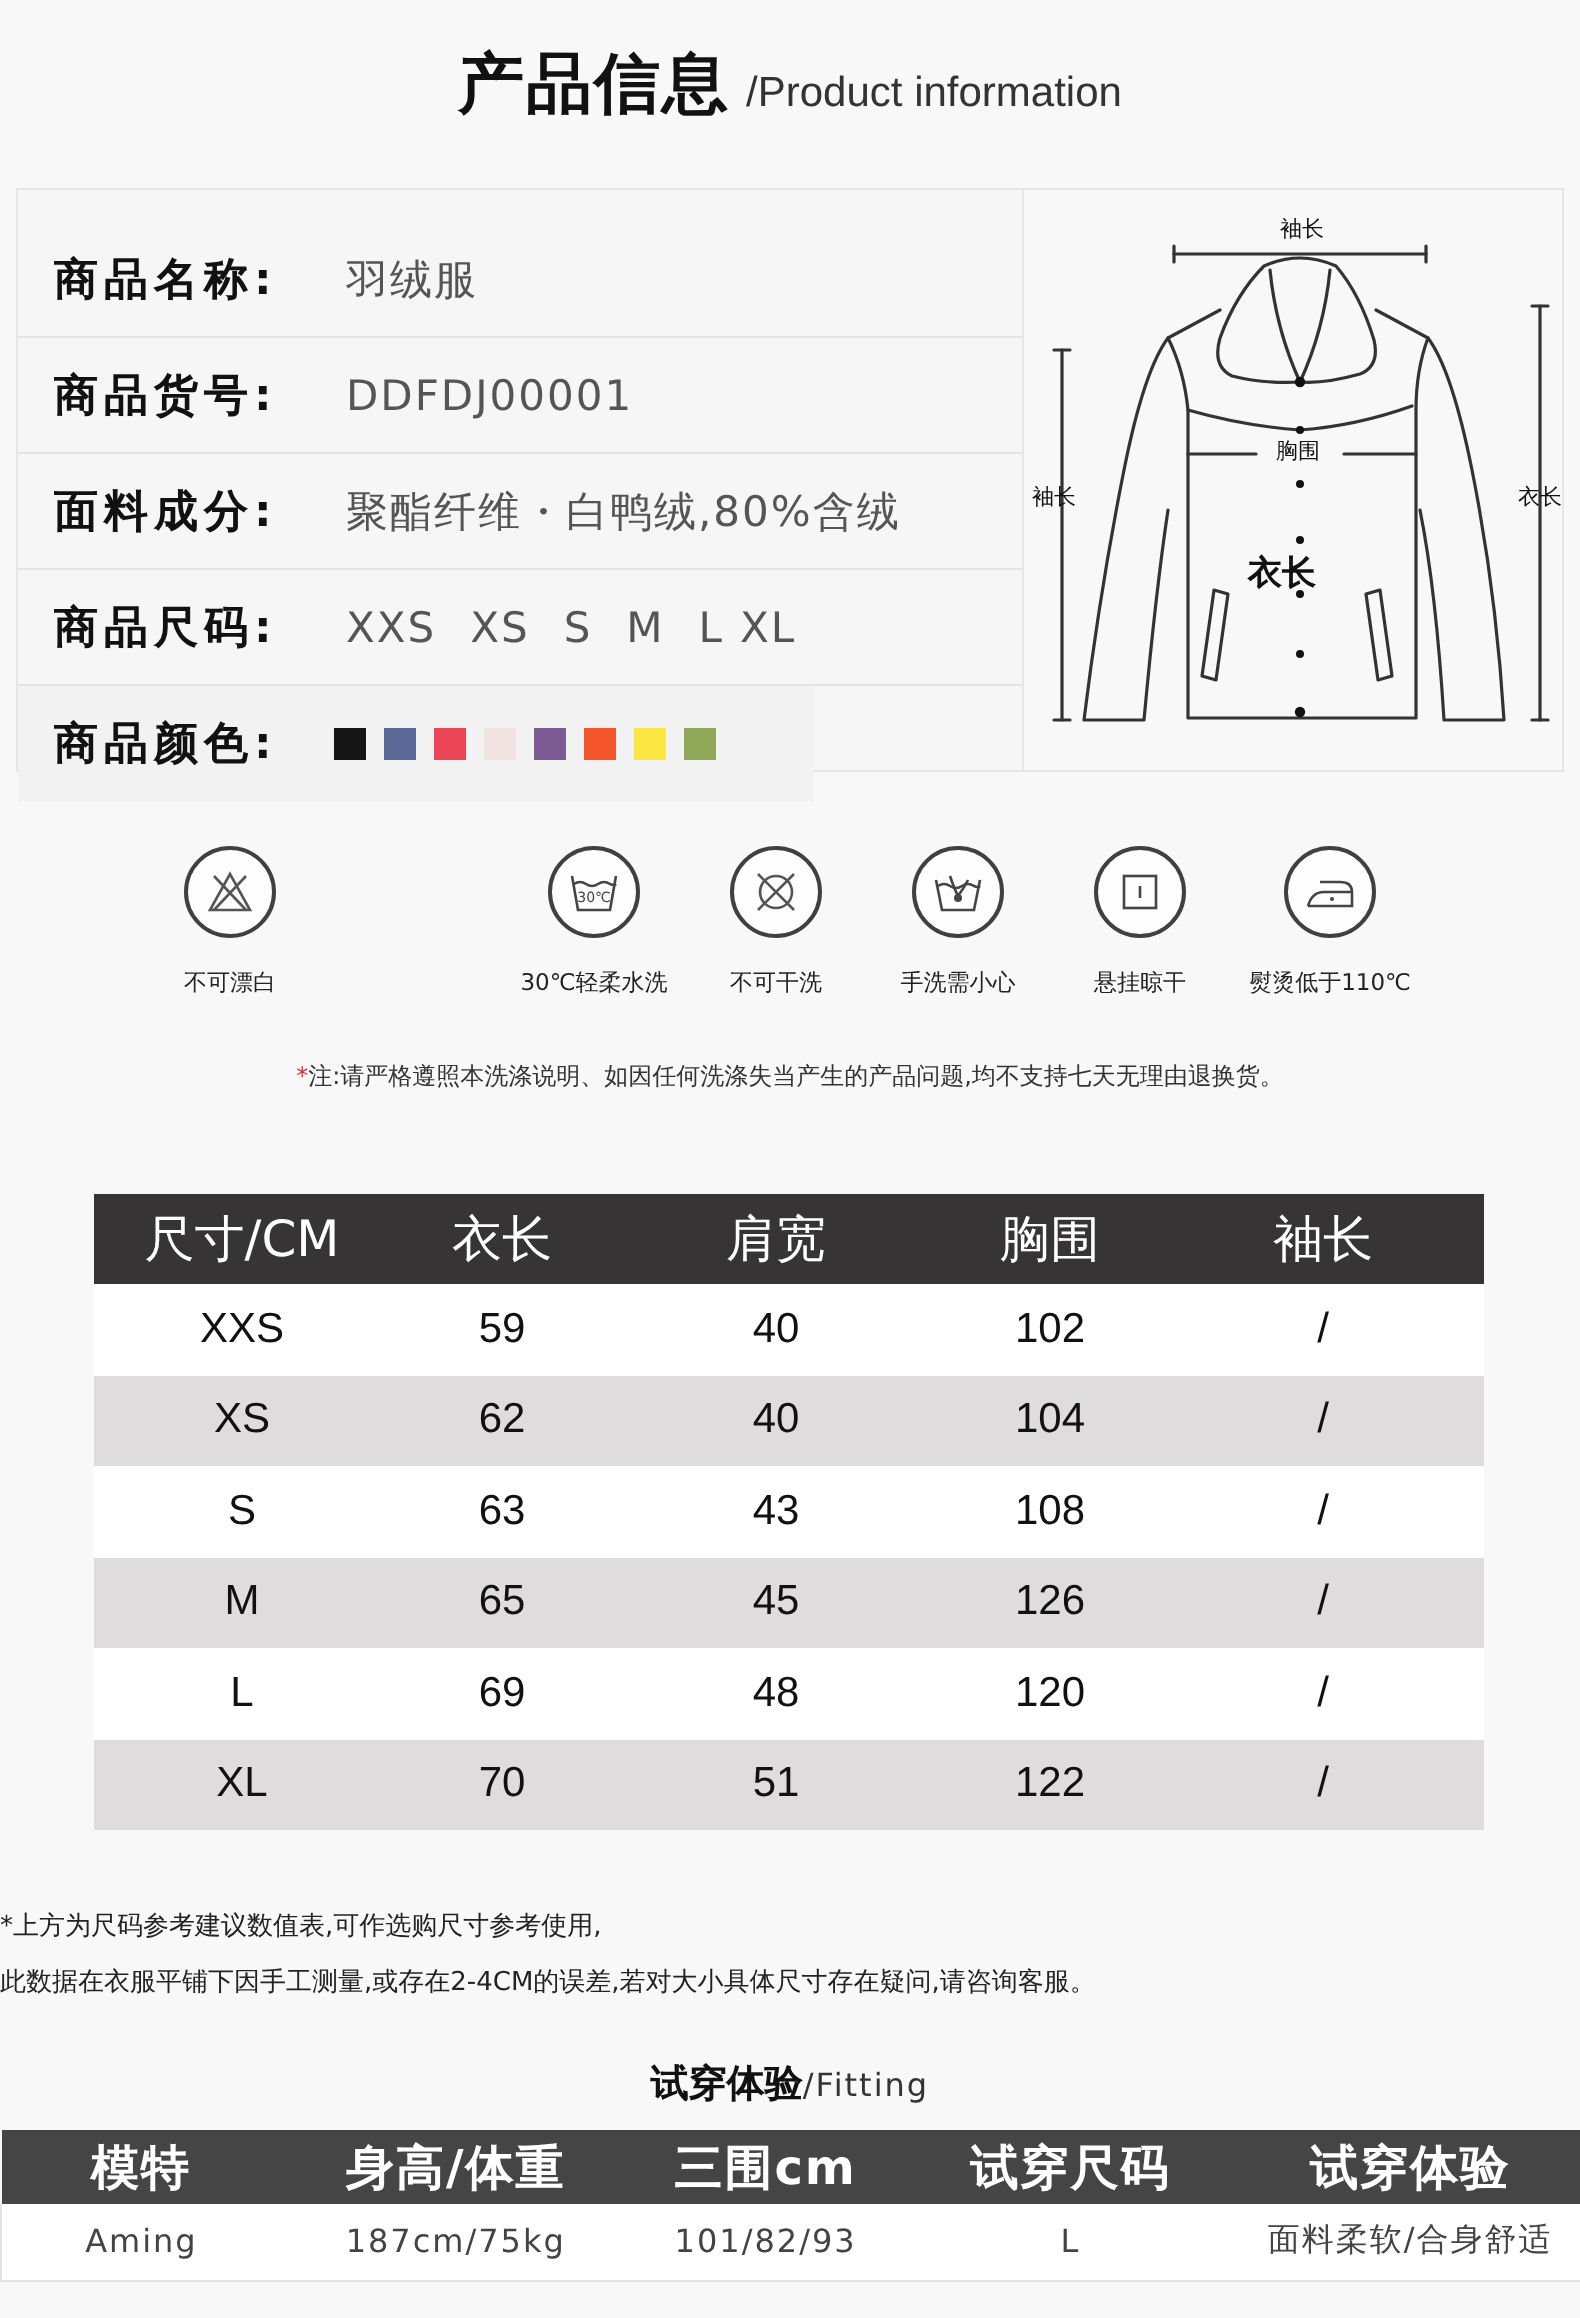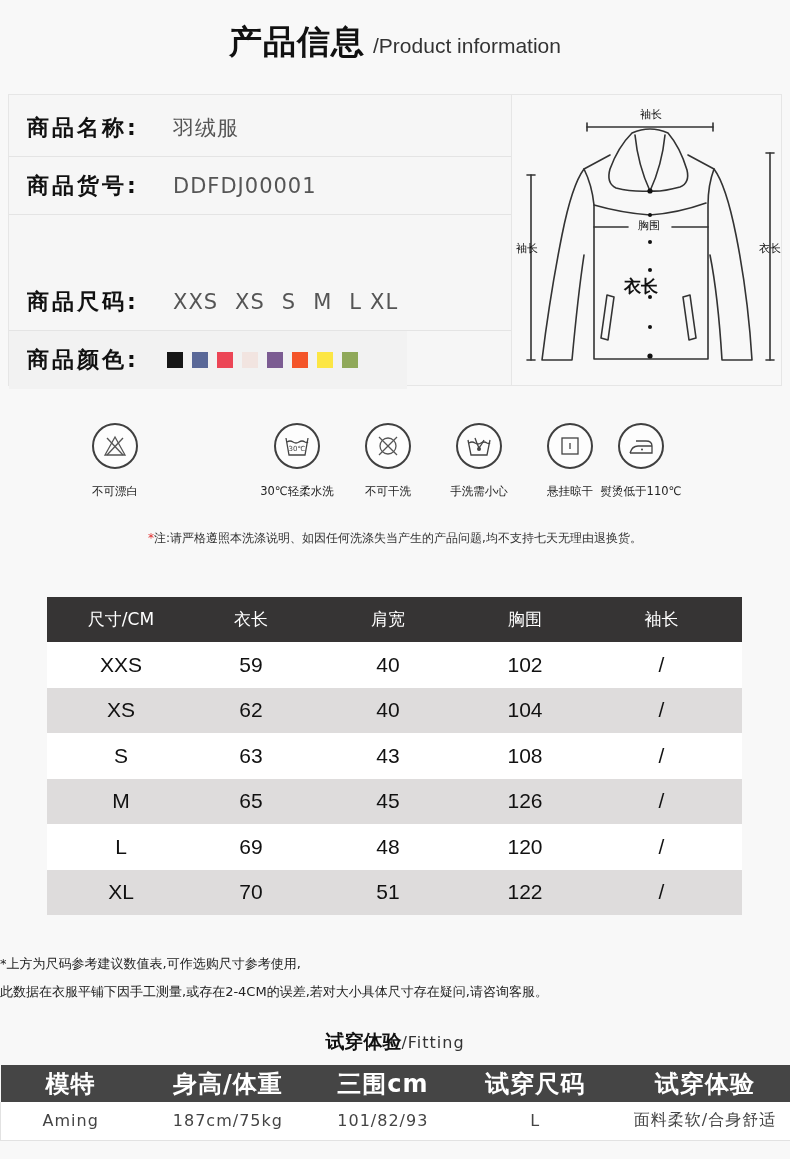--- a/index.html
+++ b/index.html
@@ -5,21 +5,21 @@
   * { box-sizing: border-box; margin: 0; padding: 0; }
   html, body { width: 790px; height: 1159px; background: #f8f8f8; overflow: hidden; }
   body { font-family: "DejaVu Sans", "Liberation Sans", sans-serif; color: #222; position: relative; }
 
   .page-title { position: absolute; top: 20px; left: 0; width: 790px; text-align: center; }
   .page-title .cn { font-size: 33px; font-weight: bold; color: #111; letter-spacing: 1px; }
   .page-title .en { font-size: 21px; color: #333; font-family: "Liberation Sans", sans-serif; margin-left: 8px; }
 
   
   .info-panel { position: absolute; top: 94px; left: 8px; width: 774px; height: 292px; background: #f6f6f6; border: 1px solid #e6e6e6; }
-  .info-left { position: absolute; left: 0; top: 4px; width: 502px; height: 290px; }
+  .info-left { position: absolute; left: 0; top: 16px; width: 502px; height: 290px; }
   .info-row { position: absolute; left: 0; width: 502px; border-bottom: 1px solid #e4e4e4; display: flex; align-items: center; padding-left: 18px; }
   .info-row .lbl { font-size: 22px; font-weight: bold; color: #111; letter-spacing: 3px; width: 146px; white-space: nowrap; }
   .info-row .val { font-size: 21px; color: #555; letter-spacing: 1px; white-space: nowrap; font-family: "DejaVu Sans", sans-serif; }
   .info-row .val.sizes span { margin-right: 17px; }
   .r1 { top: 0; height: 58px; }
   .r2 { top: 58px; height: 58px; }
   .r3 { top: 116px; height: 58px; }
   .r4 { top: 174px; height: 58px; }
   .r5 { top: 232px; height: 58px; border-bottom: none; width: 398px; background: #f2f2f2; }
   .swatches { display: flex; gap: 9px; margin-left: -6px; }
@@ -32,21 +32,21 @@
   .care-row { position: absolute; top: 423px; left: 80px; width: 640px; height: 80px; }
   .care-item { position: absolute; top: 0; width: 90px; text-align: center; }
   .care-circle { width: 46px; height: 46px; border: 2px solid #404040; border-radius: 50%; margin: 0 auto; display: flex; align-items: center; justify-content: center; background: #fdfdfd; }
   .care-label { font-size: 11.5px; color: #222; margin-top: 15px; white-space: nowrap; }
 
   .note { position: absolute; top: 530px; left: 0; width: 790px; text-align: center; font-size: 12px; color: #333; }
   .note .star { color: #e03030; }
 
   
   .size-table { position: absolute; top: 597px; left: 47px; width: 695px; border-collapse: collapse; }
-  .size-table th { background: #363434; color: #fff; font-weight: normal; font-size: 17px; height: 45px; }
+  .size-table th { background: #363434; color: #fff; font-weight: normal; font-size: 25px; height: 45px; }
   .size-table td { font-size: 21px; color: #111; text-align: center; height: 45.5px; font-family: "Liberation Sans", sans-serif; }
   .size-table tr.odd td { background: #ffffff; }
   .size-table tr.even td { background: #dedcdc; }
   .size-table th:nth-child(1), .size-table td:nth-child(1) { width: 148px; }
   .size-table th:nth-child(2), .size-table td:nth-child(2) { width: 112px; }
   .size-table th:nth-child(3), .size-table td:nth-child(3) { width: 162px; }
   .size-table th:nth-child(4), .size-table td:nth-child(4) { width: 112px; }
   .size-table th:nth-child(5), .size-table td:nth-child(5) { width: 161px; }
 
   .disclaimer { position: absolute; top: 950px; left: 0; width: 790px; text-align: left; font-size: 13px; color: #222; line-height: 28px; }
@@ -74,20 +74,24 @@
 
 <div class="info-panel">
   <div class="info-left">
     <div class="info-row r1">
       <span class="lbl">商品名称:</span>
       <span class="val">羽绒服</span>
     </div>
     <div class="info-row r2">
       <span class="lbl">商品货号:</span>
       <span class="val">DDFDJ00001</span>
+    </div>
+    <div class="info-row r3">
+      <span class="lbl">面料成分:</span>
+      <span class="val">聚酯纤维・白鸭绒,80%含绒</span>
     </div>
     <div class="info-row r4">
       <span class="lbl">商品尺码:</span>
       <span class="val sizes">
         <span>XXS</span><span>XS</span><span>S</span><span>M</span><span style="margin-right:8px">L</span><span>XL</span>
       </span>
     </div>
     <div class="info-row r5">
       <span class="lbl">商品颜色:</span>
       <span class="swatches">
@@ -206,21 +210,21 @@
     <div class="care-circle">
       <svg width="24" height="24" viewBox="0 0 24 24">
           <g fill="none" stroke="#444" stroke-width="1.3">
             <rect x="4" y="4" width="16" height="16"></rect>
             <line x1="12" y1="9" x2="12" y2="15"></line>
           </g>
         </svg>
     </div>
     <div class="care-label">悬挂晾干</div>
   </div>
-  <div class="care-item" style="left:516px;">
+  <div class="care-item" style="left:540px;">
     <div class="care-circle">
       <svg width="28" height="22" viewBox="0 0 28 22">
           <g fill="none" stroke="#444" stroke-width="1.3">
             <path d="M3 18 L25 18 L25 11 Q25 6 19 6 L9 6"></path>
             <path d="M3 18 Q5 11 11 11 L25 11"></path>
           </g>
           <circle cx="15" cy="14.5" r="1" fill="#444"></circle>
         </svg>
     </div>
     <div class="care-label">熨烫低于110℃</div>

